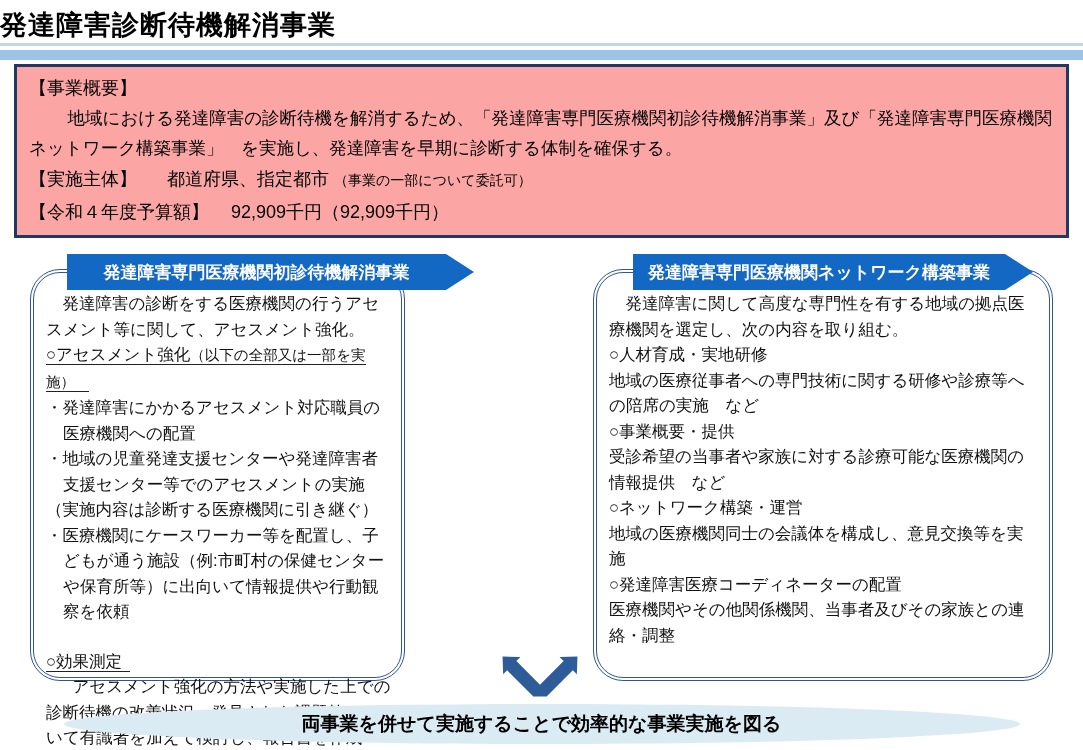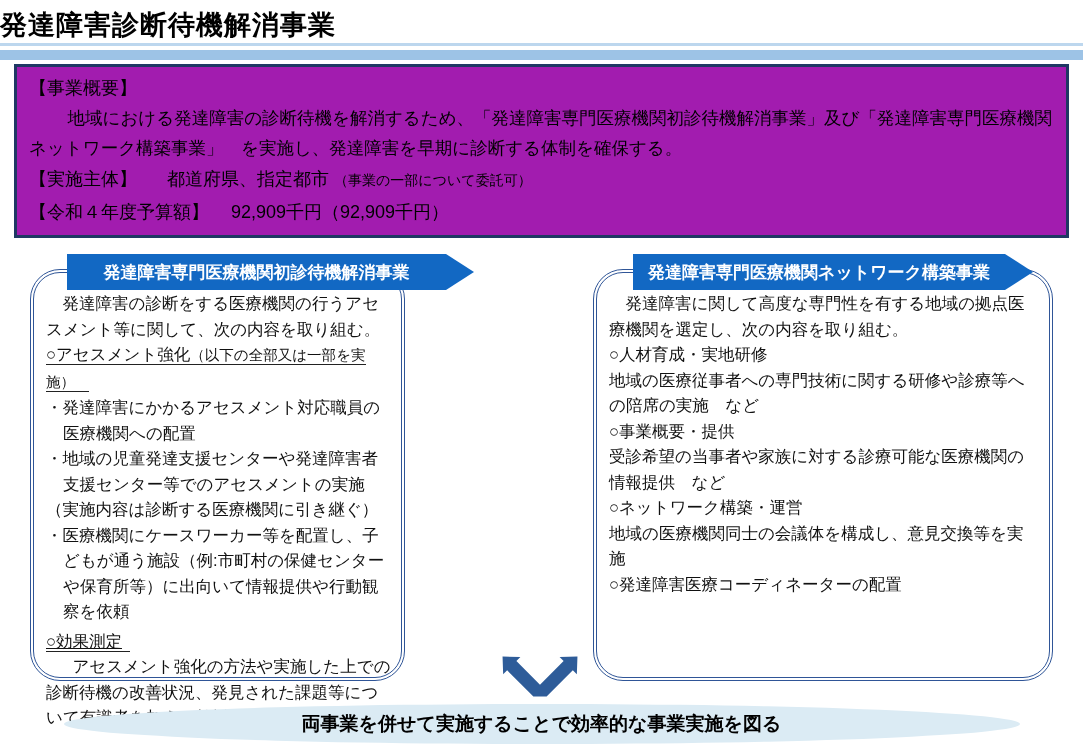--- a/index.html
+++ b/index.html
@@ -8,21 +8,21 @@
   .page { position:relative; width:1083px; height:750px; background:#fff; overflow:hidden; }
 
   
   .title { padding-top:7px; height:40px; text-align:left; font-size:27px; font-weight:900; letter-spacing:1px; color:#000; }
 
   
   .band-thin { height:3px; background:#BDD7EE; margin-top:3px; }
   .band { height:10px; background:#9DC3E6; margin-top:4px; }
 
   
-  .overview { margin:4px 14px 0 14px; border:3px solid #1F3864; background:#a21caf; padding:6px 14px 6px 12px; height:174px; }
+  .overview { margin:4px 14px 0 14px; border:3px solid #1F3864; background:#fca5a5; padding:6px 14px 6px 12px; height:174px; }
   .ov-label { font-size:18px; line-height:30px; }
   .ov-body { font-size:17.5px; line-height:30px; text-indent:2.2em; }
   .ov-line { font-size:18px; line-height:32px; white-space:nowrap; }
   .ov-line .gap { display:inline-block; width:30px; }
   .ov-note { font-size:14px; }
   .ov-line .gap2 { display:inline-block; width:22px; }
 
   
   .panels { position:relative; margin:31px 30px 0 30px; height:412px; display:flex; justify-content:space-between; }
   .panel { position:relative; background:#fff; border:4px double #2F5597; border-radius:30px; height:412px; }
@@ -32,21 +32,21 @@
   .banner { position:absolute; top:-19px; height:36px; background:#1268C3; color:#fff; font-weight:bold; font-size:17px;
             display:flex; align-items:center; justify-content:center; padding-right:28px;
             clip-path:polygon(0 0, calc(100% - 28px) 0, 100% 50%, calc(100% - 28px) 100%, 0 100%); }
   .panel.left  .banner { left:33px; width:407px; }
   .panel.right .banner { left:36px; width:400px; }
 
   .panel-body { padding:18px 10px 0 12px; font-size:16.5px; line-height:25.5px; color:#111; }
   .panel-body p { margin:0; }
   .lead { text-indent:1em; }
   .h-item { margin-left:16px; }
-  .h-item.spaced { margin-top:4px;text-decoration:underline; }
+  .h-item.spaced { margin-top:24px; }
   .uline { border-bottom:1.5px solid #222; padding-bottom:1px; padding-right:14px; }
   .uline.short { padding-right:8px; }
   .h-note { font-size:0.88em; }
   .bullet { margin-left:24px; padding-left:17px; text-indent:-17px; }
   .subnote { margin-left:40px; }
   .sec-body { margin-left:20px; text-indent:1.6em; }
   .r-heading { margin-left:22px; }
   .r-body { margin-left:52px; }
 
   
@@ -78,21 +78,21 @@
     </p>
   </section>
 
   <section class="panels">
 
     <div class="panel left">
       <div class="banner">
         <span>発達障害専門医療機関初診待機解消事業</span>
       </div>
       <div class="panel-body">
-        <p class="lead">発達障害の診断をする医療機関の行うアセスメント等に関して、次の内容を取り組む。</p>
+        <p class="lead">発達障害の診断をする医療機関の行うアセスメント等に関して、アセスメント強化。</p>
         <p class="h-item"><span class="uline"><span>○アセスメント強化</span><span class="h-note">（以下の全部又は一部を実施）</span></span></p>
         <p class="bullet">・発達障害にかかるアセスメント対応職員の医療機関への配置</p>
         <p class="bullet">・地域の児童発達支援センターや発達障害者支援センター等でのアセスメントの実施</p>
         <p class="subnote">（実施内容は診断する医療機関に引き継ぐ）</p>
         <p class="bullet">・医療機関にケースワーカー等を配置し、子どもが通う施設（例:市町村の保健センターや保育所等）に出向いて情報提供や行動観察を依頼</p>
         <p class="h-item spaced"><span class="uline short">○効果測定</span></p>
         <p class="sec-body">アセスメント強化の方法や実施した上での診断待機の改善状況、発見された課題等について有識者を加えて検討し、報告書を作成</p>
       </div>
     </div>
 
@@ -102,20 +102,21 @@
       </div>
       <div class="panel-body">
         <p class="lead">発達障害に関して高度な専門性を有する地域の拠点医療機関を選定し、次の内容を取り組む。</p>
         <p class="r-heading">○人材育成・実地研修</p>
         <p class="r-body">地域の医療従事者への専門技術に関する研修や診療等への陪席の実施　など</p>
         <p class="r-heading">○事業概要・提供</p>
         <p class="r-body">受診希望の当事者や家族に対する診療可能な医療機関の情報提供　など</p>
         <p class="r-heading">○ネットワーク構築・運営</p>
         <p class="r-body">地域の医療機関同士の会議体を構成し、意見交換等を実施</p>
         <p class="r-heading">○発達障害医療コーディネーターの配置</p>
+        <p class="r-body">医療機関やその他関係機関、当事者及びその家族との連絡・調整</p>
       </div>
     </div>
 
   </section>
 
   <svg class="merge-arrow" viewBox="0 0 110 62" xmlns="http://www.w3.org/2000/svg" aria-hidden="true">
     <polygon fill="#2E5C99" points="47.4,58 17.3,27.9 12.7,32.5 12,12 32.5,12.7 27.9,17.3 55,44.4 82.1,17.3 77.5,12.7 98,12 97.3,32.5 92.7,27.9 62.6,58"></polygon>
   </svg>
 
   <div class="footer-ellipse">

